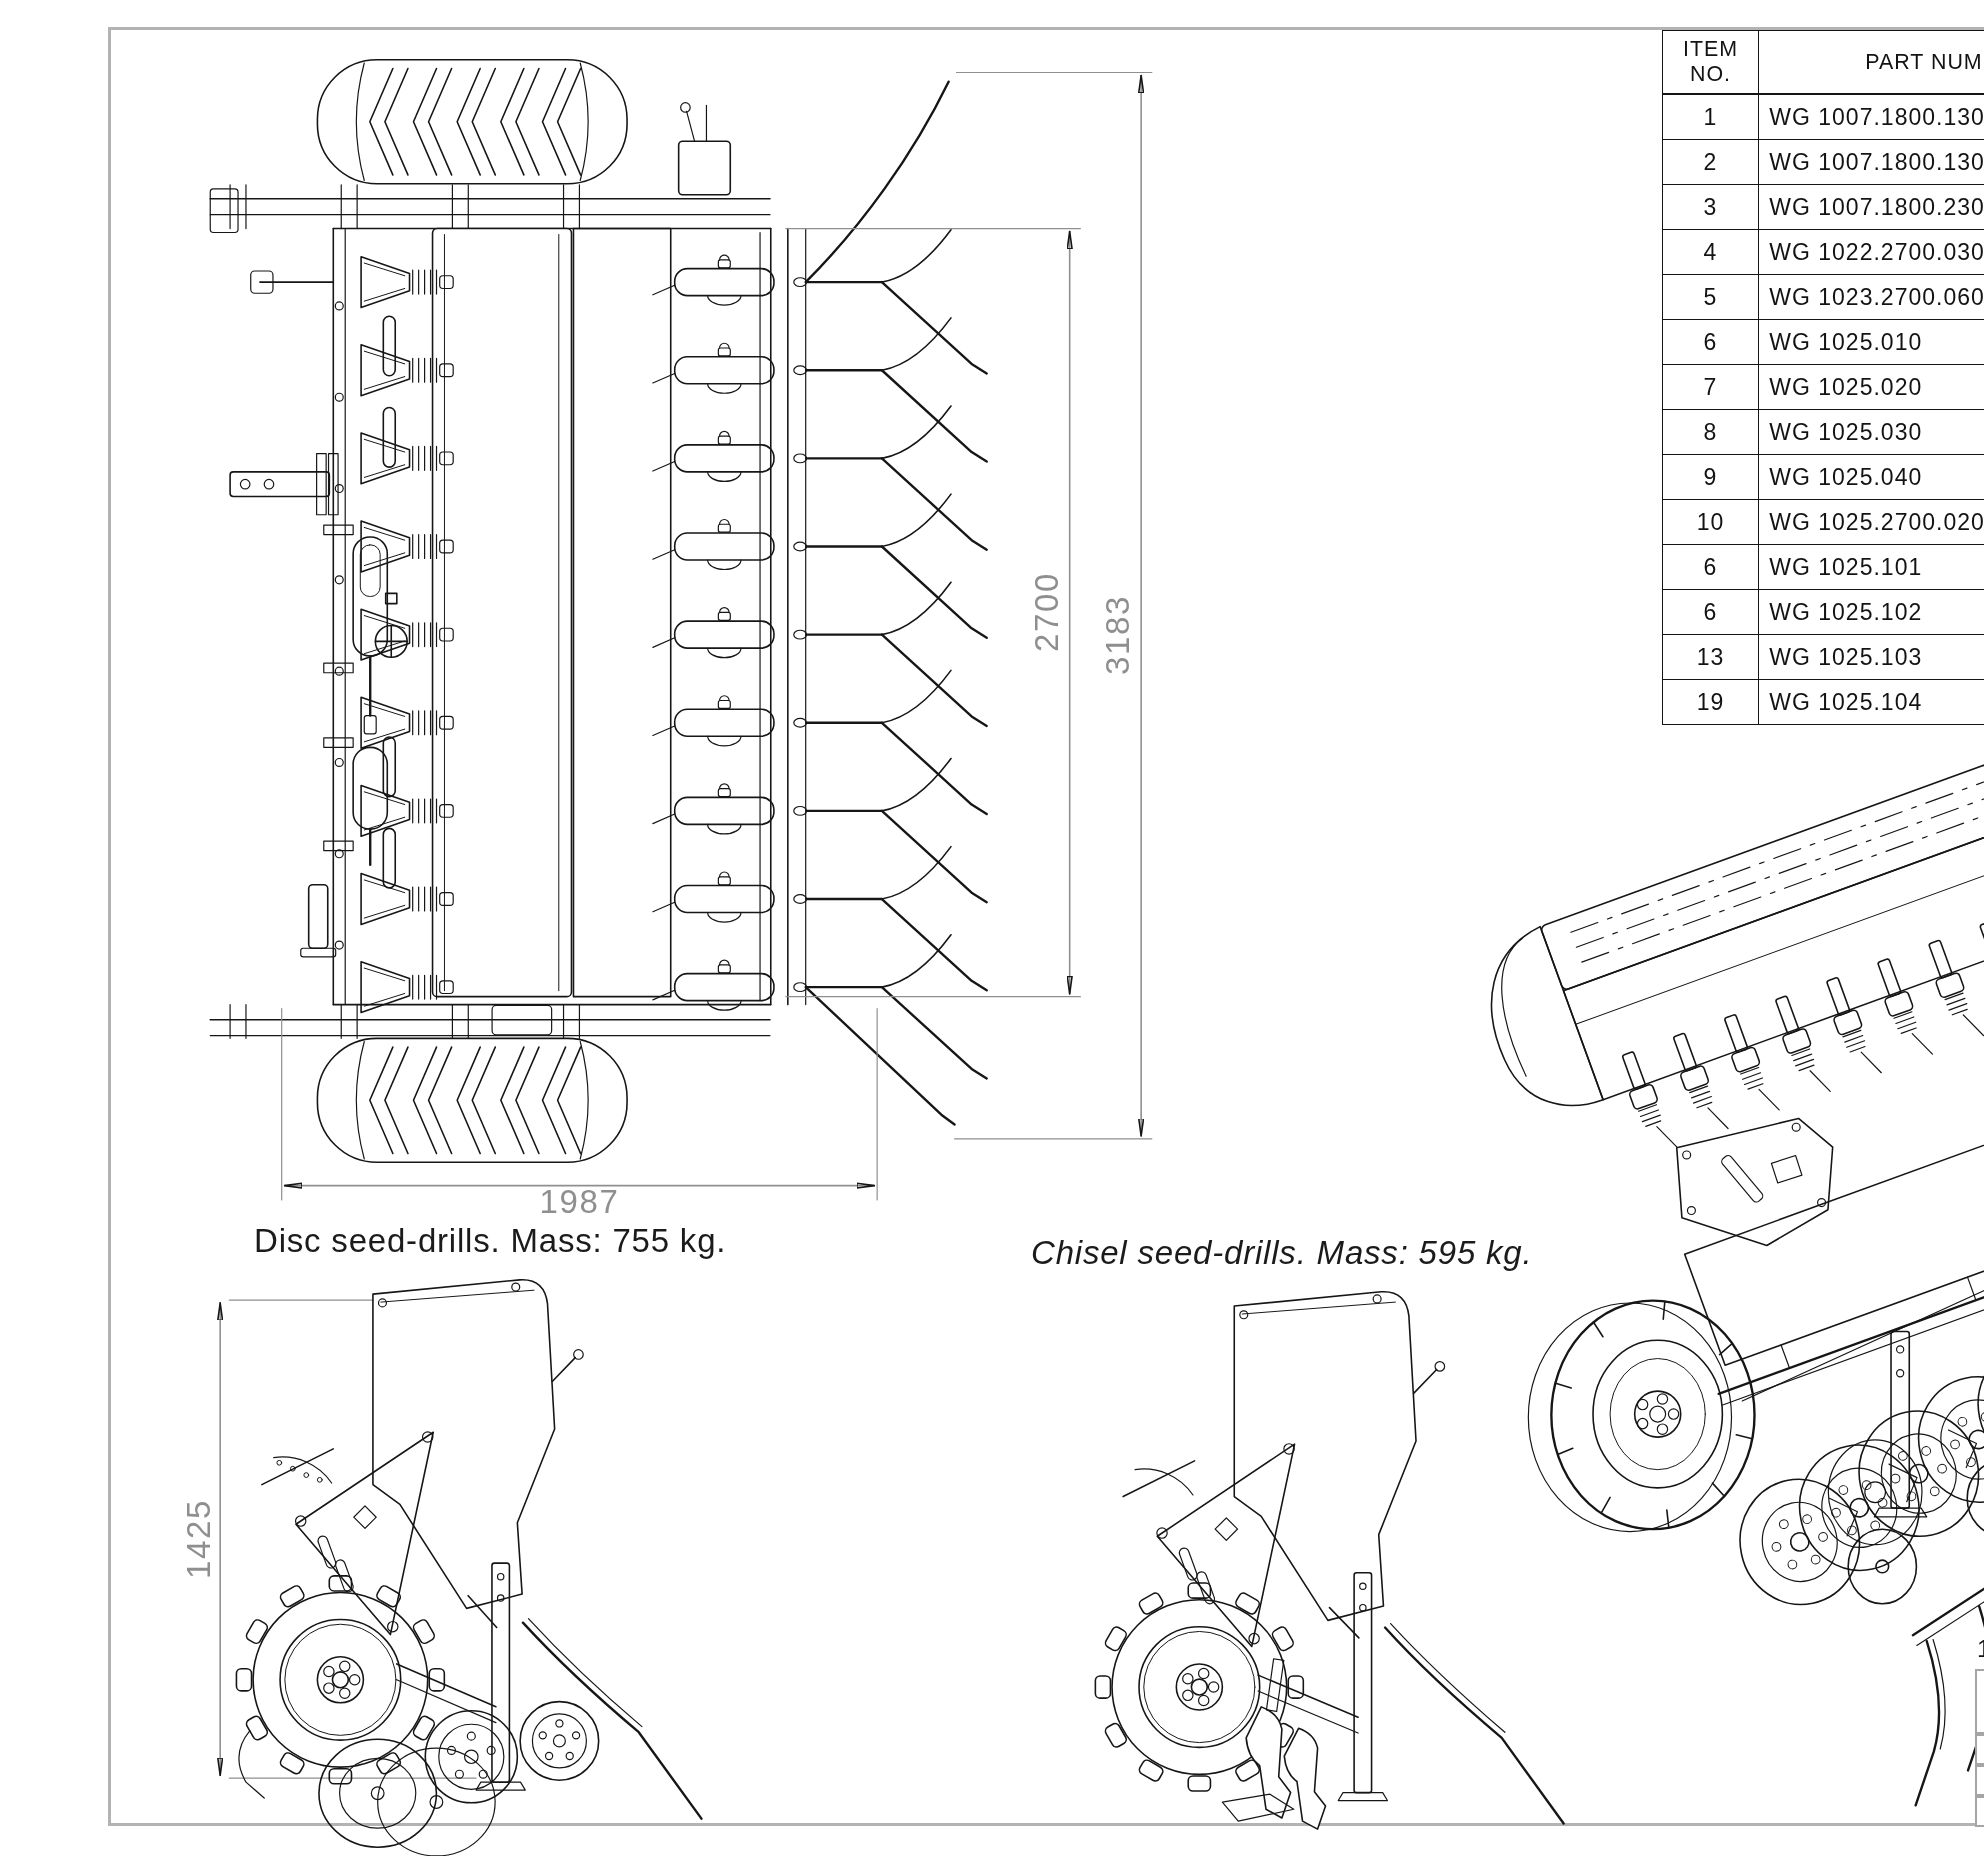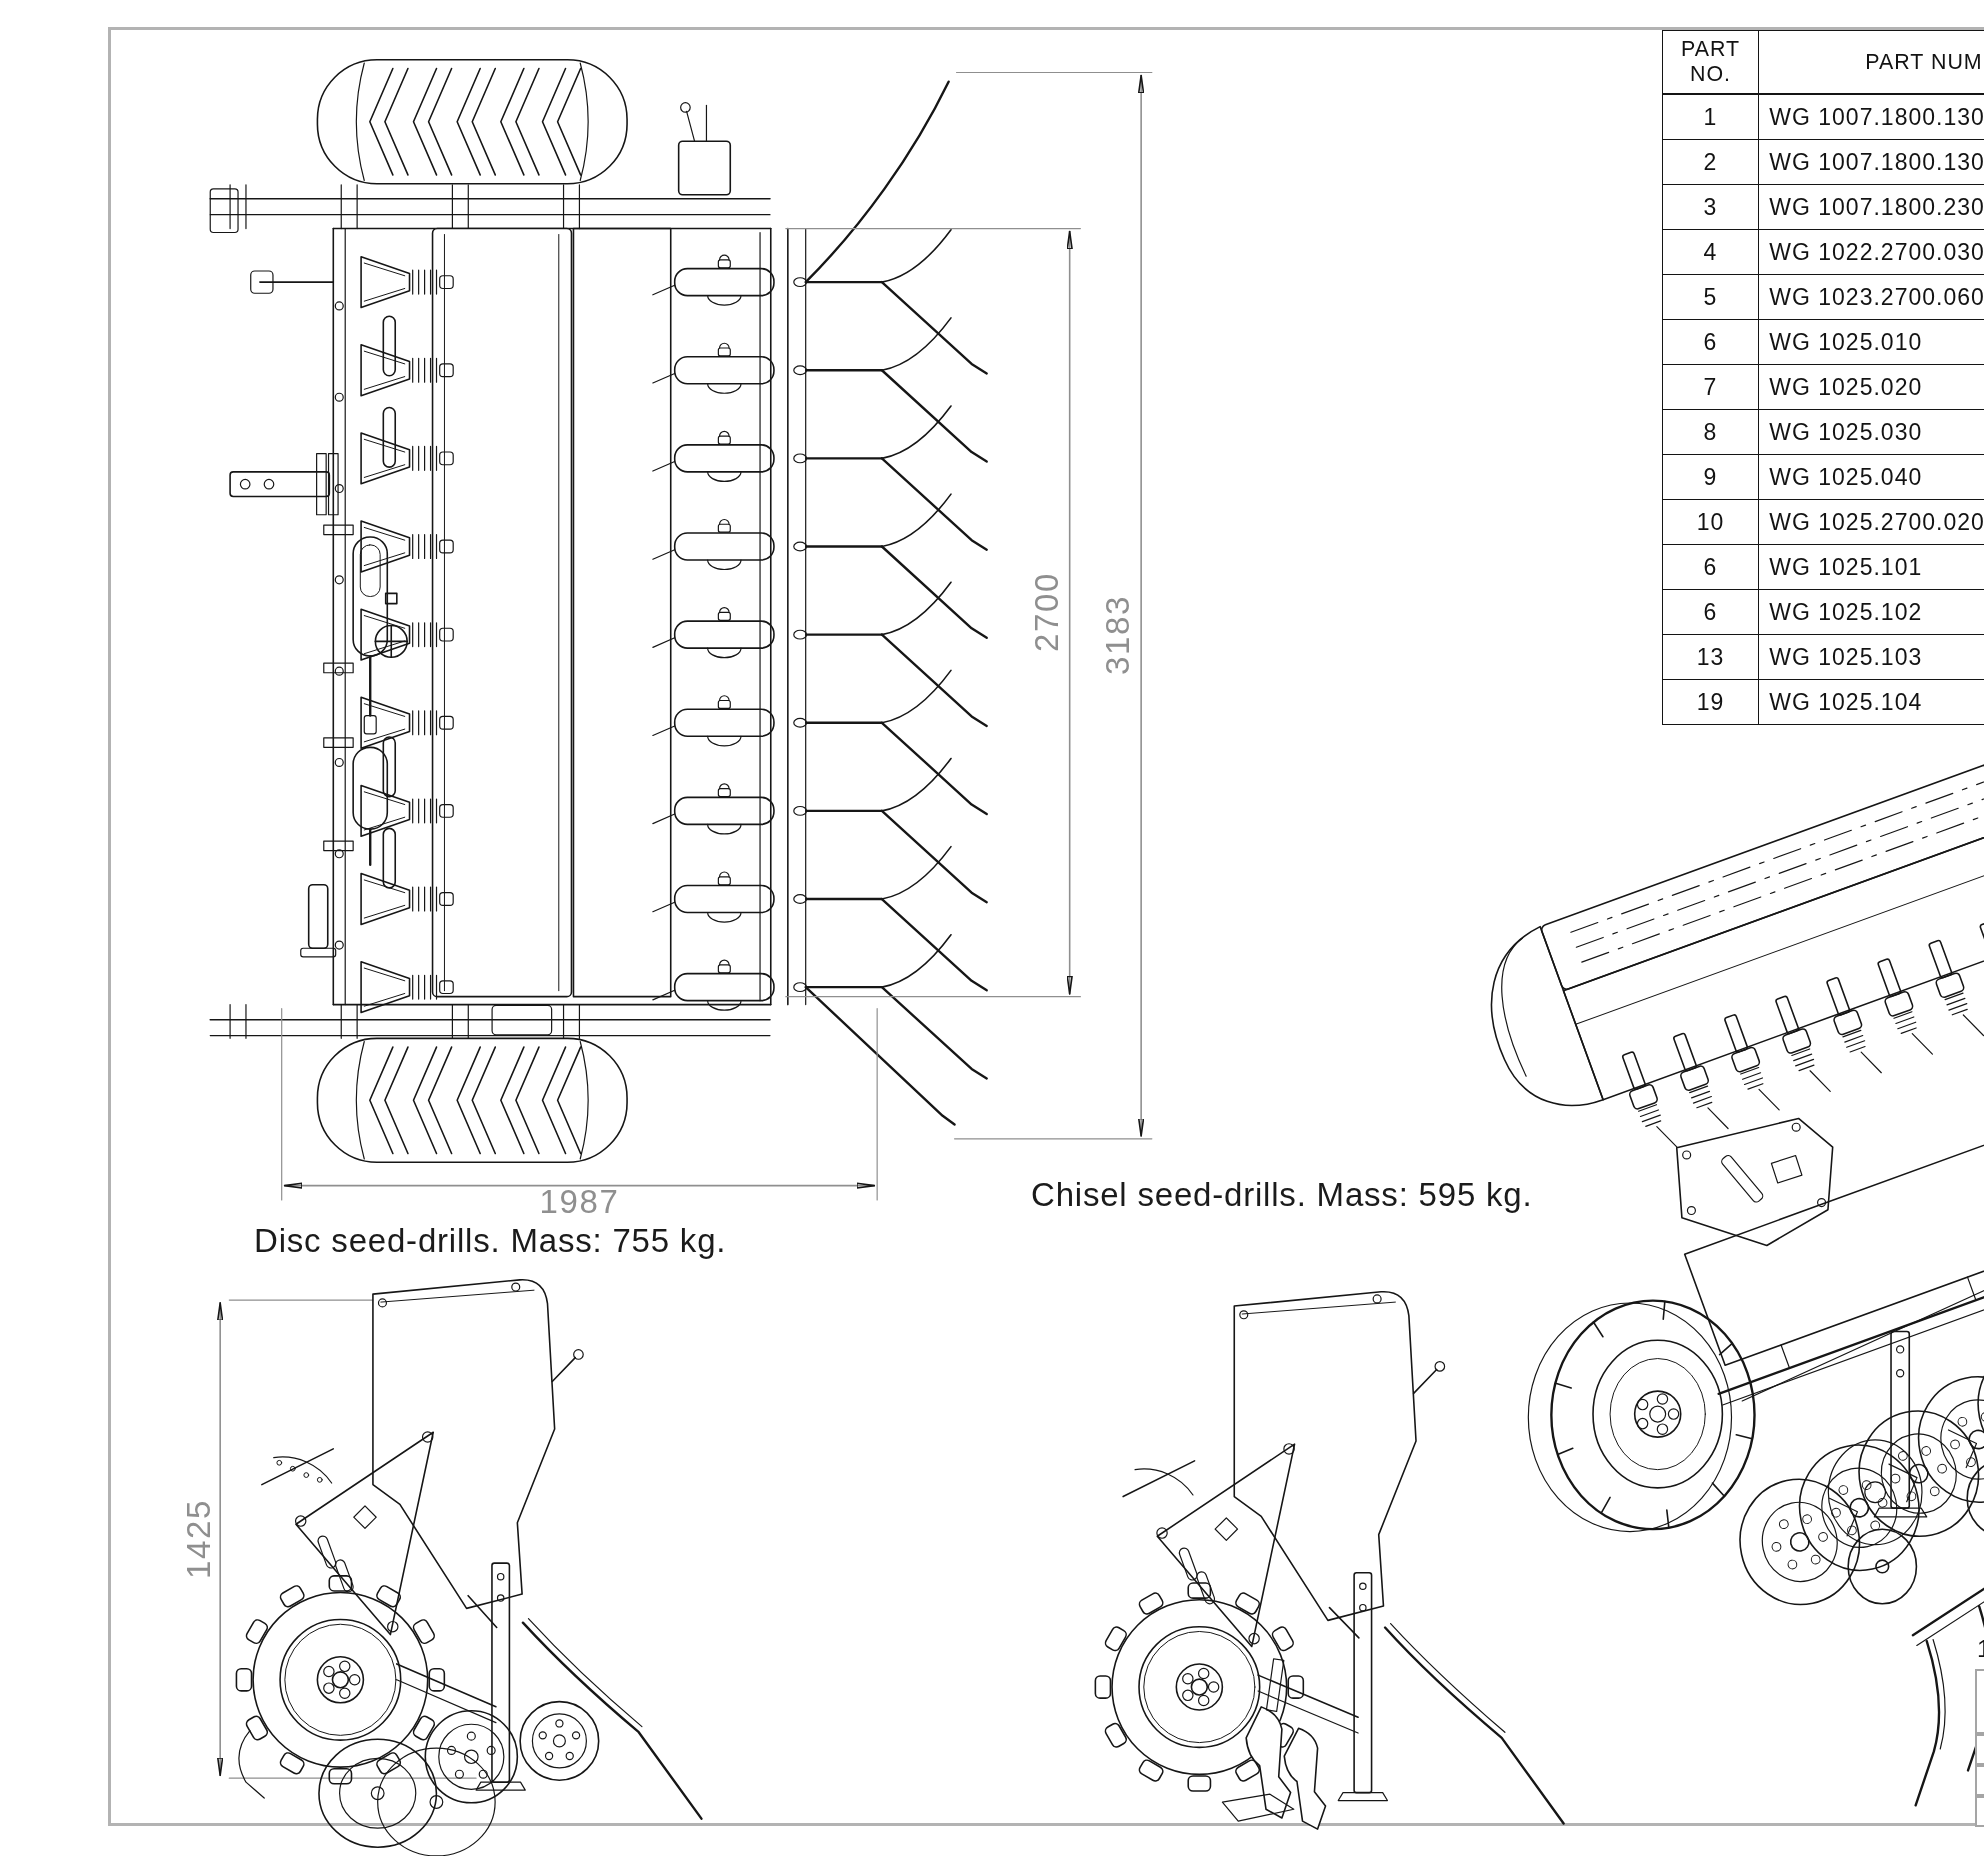--- a/index.html
+++ b/index.html
@@ -308,21 +308,21 @@
         <circle class="mid" cx="1110" cy="1206" r="15"></circle>
     </g>
     <g>
       <path class="thick" d="M1018,908 C1108,1006 1196,1088 1310,1184 L1468,1402"></path>
       <path class="mid" d="M1032,898 C1120,994 1204,1074 1318,1170"></path>
     </g>
   </svg>
 
   <div class="t dim-label rot" style="left:119px;top:1519px;width:159px;height:40px;line-height:40px;">1425</div>
 
-  <div class="t view-title" style="left:1031px;top:1176px;">Chisel seed-drills. Mass: 595 kg.</div>
+  <div class="t view-title" style="left:1031px;top:1234px;font-style:italic;">Chisel seed-drills. Mass: 595 kg.</div>
 
   <svg class="abs" style="left:1016px;top:1278px" width="754" height="576" viewBox="0 0 1900 1450">
     <g>
       <path d="M550,70 L920,34 Q982,30 990,94 L1008,410 L914,646 L926,826 L786,862 L618,600 L550,550 Z"></path>
       <path class="thin" d="M570,90 L956,60"></path>
       <circle class="mid" cx="574" cy="92" r="10"></circle>
         <circle class="mid" cx="910" cy="52" r="10"></circle>
       <path d="M1002,290 L1060,230"></path>
         <circle class="mid" cx="1068" cy="222" r="12"></circle>
       <path class="mid" d="M300,482 A150,150 0 0 1 446,546"></path>
@@ -539,21 +539,21 @@
   </svg>
 
   <table class="parts">
     <colgroup>
         <col style="width:96px">
         <col style="width:378px">
       </colgroup>
     <thead>
       <tr>
         <th class="c">
-          <div>PART</div>
+          <div>ITEM</div>
             <div>NO.</div>
         </th>
         <th class="c">PART NUMBER</th>
 
       </tr>
     </thead>
     <tbody>
       <tr>
           <td class="c">1</td>
           <td class="l">WG 1007.1800.130</td>

